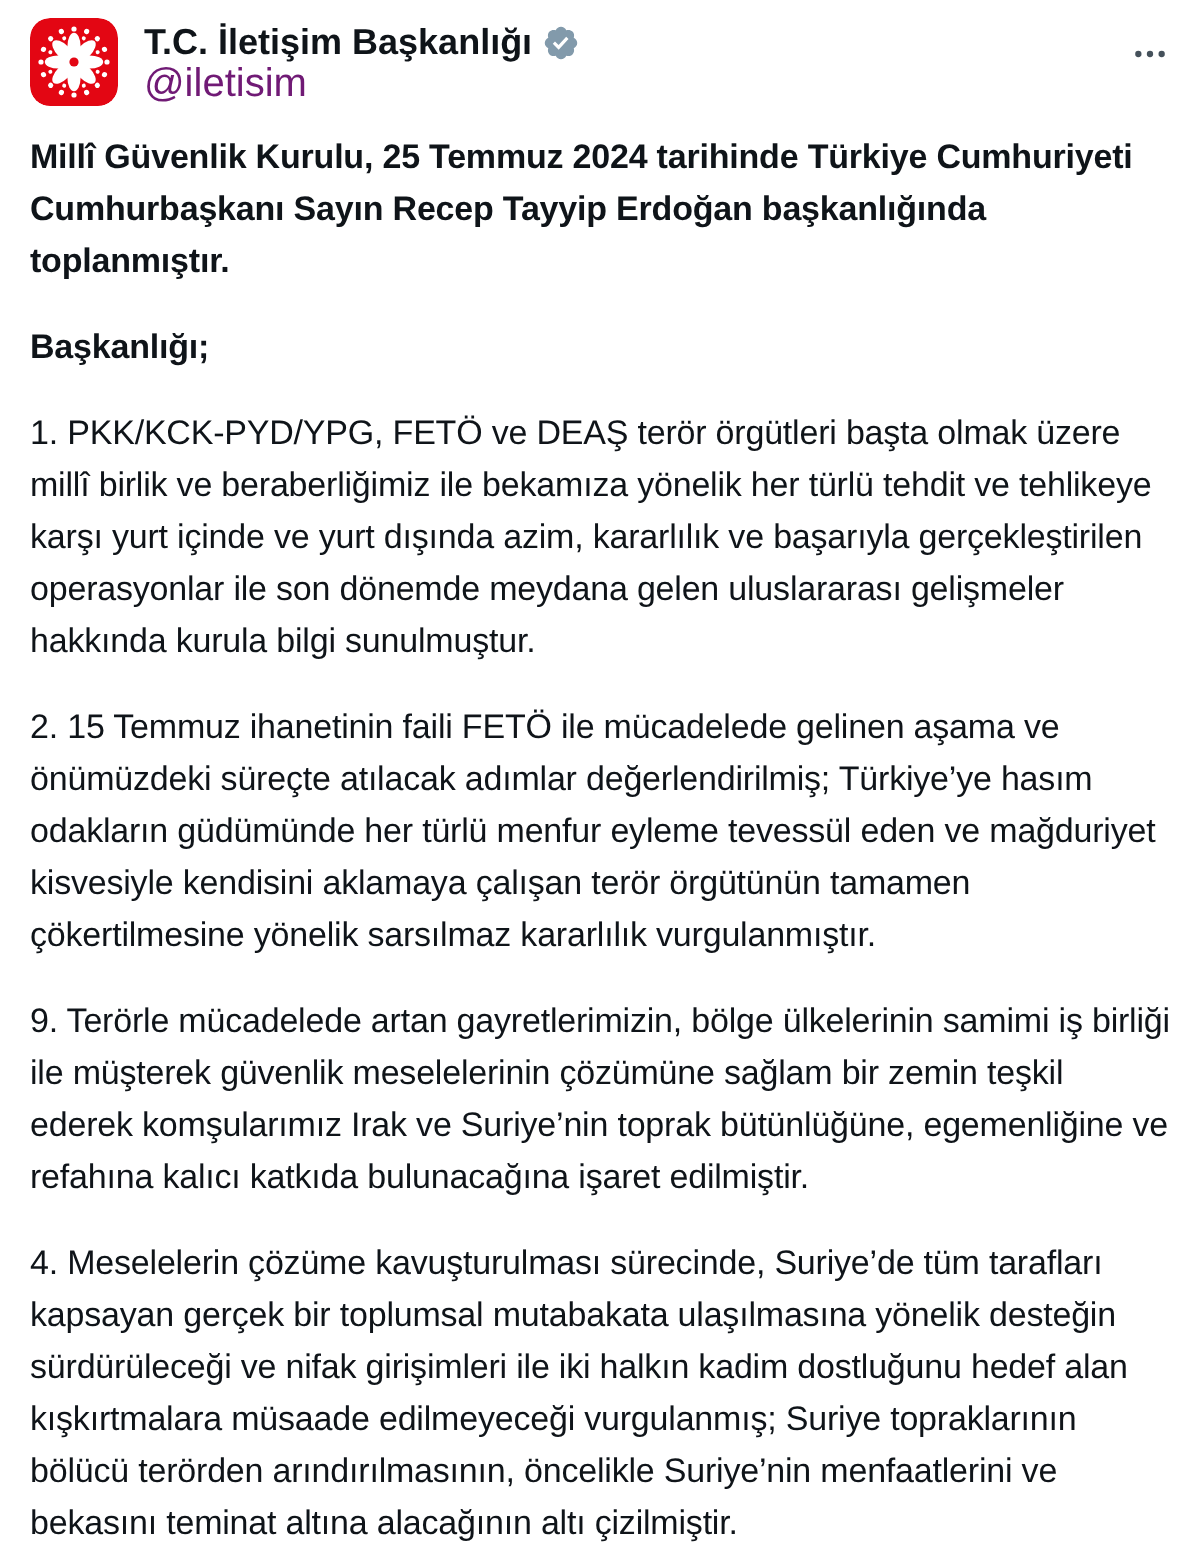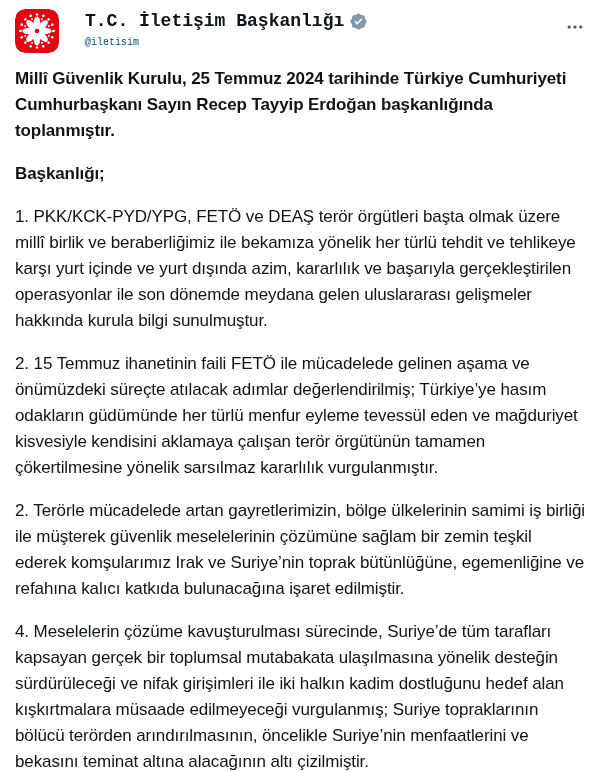--- a/index.html
+++ b/index.html
@@ -25,25 +25,24 @@
   .avatar {
     width: 44px;
     height: 44px;
     flex: 0 0 44px;
     border-radius: 10px;
     overflow: hidden;
     cursor: pointer;
   }
   .avatar svg { display: block; }
   .id-block {
-    margin-left: 26px;
+    margin-left: 13px;
     flex: 1 1 auto;
     min-width: 0;
     padding-top: 1px;
-    font-family: Liberation Mono, monospace;
   }
   .name-row {
     display: flex;
     align-items: center;
     gap: 5px;
   }
   .account-name {
     font-size: 18px;
     line-height: 22px;
     font-weight: 700;
@@ -52,23 +51,23 @@
     cursor: pointer;
   }
   .verified-badge {
     width: 19px;
     height: 19px;
     margin-top: 1px;
     flex: 0 0 auto;
   }
   .verified-badge svg { display: block; }
   .account-handle {
-    font-size: 10px;
+    font-size: 20px;
     line-height: 21px;
-    color: #0c4a6e;
+    color: #701a75;
     cursor: pointer;
   }
   .more-button {
     margin-left: auto;
     padding: 8px 2px 8px 8px;
     cursor: pointer;
     border-radius: 50%;
   }
   .more-button svg { display: block; }
   .tweet-body {
@@ -160,17 +159,17 @@
       </svg>
     </div>
 
   </div>
 
   <div class="tweet-body">
     <p class="bold">Millî Güvenlik Kurulu, 25 Temmuz 2024 tarihinde Türkiye Cumhuriyeti Cumhurbaşkanı Sayın Recep Tayyip Erdoğan başkanlığında toplanmıştır.</p>
     <p class="bold">Başkanlığı;</p>
     <p class="regular">1. PKK/KCK-PYD/YPG, FETÖ ve DEAŞ terör örgütleri başta olmak üzere millî birlik ve beraberliğimiz ile bekamıza yönelik her türlü tehdit ve tehlikeye karşı yurt içinde ve yurt dışında azim, kararlılık ve başarıyla gerçekleştirilen operasyonlar ile son dönemde meydana gelen uluslararası gelişmeler hakkında kurula bilgi sunulmuştur.</p>
     <p class="regular">2. 15 Temmuz ihanetinin faili FETÖ ile mücadelede gelinen aşama ve önümüzdeki süreçte atılacak adımlar değerlendirilmiş; Türkiye’ye hasım odakların güdümünde her türlü menfur eyleme tevessül eden ve mağduriyet kisvesiyle kendisini aklamaya çalışan terör örgütünün tamamen çökertilmesine yönelik sarsılmaz kararlılık vurgulanmıştır.</p>
-    <p class="regular">2. Terörle mücadelede artan gayretlerimizin, bölge ülkelerinin samimi iş birliği ile müşterek güvenlik meselelerinin çözümüne sağlam bir zemin teşkil ederek komşularımız Irak ve Suriye’nin toprak bütünlüğüne, egemenliğine ve refahına kalıcı katkıda bulunacağına işaret edilmiştir.</p>
+    <p class="regular">9. Terörle mücadelede artan gayretlerimizin, bölge ülkelerinin samimi iş birliği ile müşterek güvenlik meselelerinin çözümüne sağlam bir zemin teşkil ederek komşularımız Irak ve Suriye’nin toprak bütünlüğüne, egemenliğine ve refahına kalıcı katkıda bulunacağına işaret edilmiştir.</p>
     <p class="regular">4. Meselelerin çözüme kavuşturulması sürecinde, Suriye’de tüm tarafları kapsayan gerçek bir toplumsal mutabakata ulaşılmasına yönelik desteğin sürdürüleceği ve nifak girişimleri ile iki halkın kadim dostluğunu hedef alan kışkırtmalara müsaade edilmeyeceği vurgulanmış; Suriye topraklarının bölücü terörden arındırılmasının, öncelikle Suriye’nin menfaatlerini ve bekasını teminat altına alacağının altı çizilmiştir.</p>
   </div>
 
 </div>
 
 </body></html>

